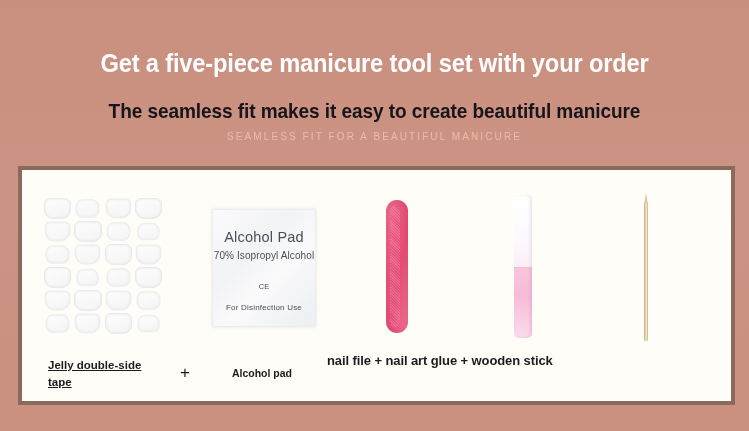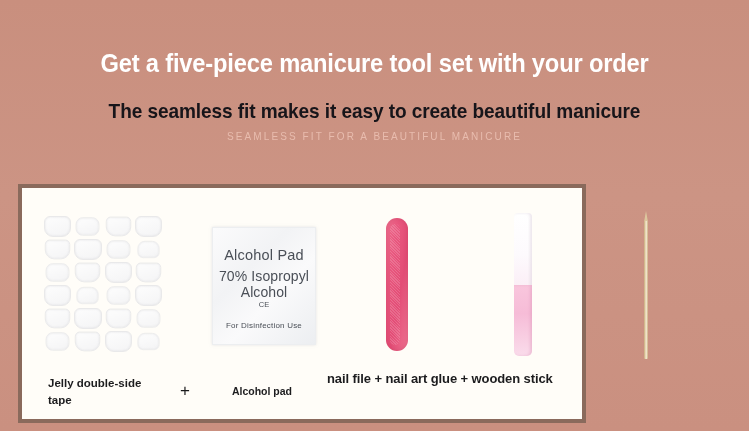--- a/index.html
+++ b/index.html
@@ -60,22 +60,22 @@
     font-size: 10px;
     font-weight: normal;
     letter-spacing: 2.1px;
     white-space: nowrap;
   }
 
   
   #product-card {
     position: absolute;
     left: 18px;
-    top: 184px;
-    width: 568px;
+    top: 166px;
+    width: 717px;
     height: 239px;
     border: 4px solid #8a6a5c;
     box-sizing: border-box;
     background: #fffdf8;
   }
   #product-card-inner {
     position: relative;
     width: 100%;
     height: 100%;
     background: #fffdf8;
@@ -126,21 +126,21 @@
   }
   #alcohol-pad-image .pad-text {
     position: absolute;
     left: 0;
     width: 100%;
     text-align: center;
     color: #4a4f57;
     font-family: "Liberation Sans", sans-serif;
   }
   #pad-title   { top: 19px; font-size: 14.5px; letter-spacing: 0.2px; }
-  #pad-sub     { top: 40px; font-size: 14px; letter-spacing: 0.1px; }
+  #pad-sub     { top: 40px; font-size: 10px; letter-spacing: 0.1px; }
   #pad-ce      { top: 72px; font-size: 7.5px; }
   #pad-footer  { top: 93px; font-size: 8px; letter-spacing: 0.2px; }
 
   
   #nail-file-image {
     left: 361px;
     top: 30px;
     width: 28px;
     height: 133px;
   }
@@ -232,20 +232,21 @@
     position: absolute;
     color: #1c1c1e;
     font-weight: bold;
   }
   #caption-jelly {
     left: 26px;
     top: 7px;
     width: 120px;
     font-size: 11.5px;
     line-height: 1.45;
+    text-decoration: underline;
   }
   #caption-plus {
     left: 150px;
     top: 13px;
     width: 26px;
     text-align: center;
     font-size: 17px;
     font-weight: normal;
     color: #19191b;
   }

